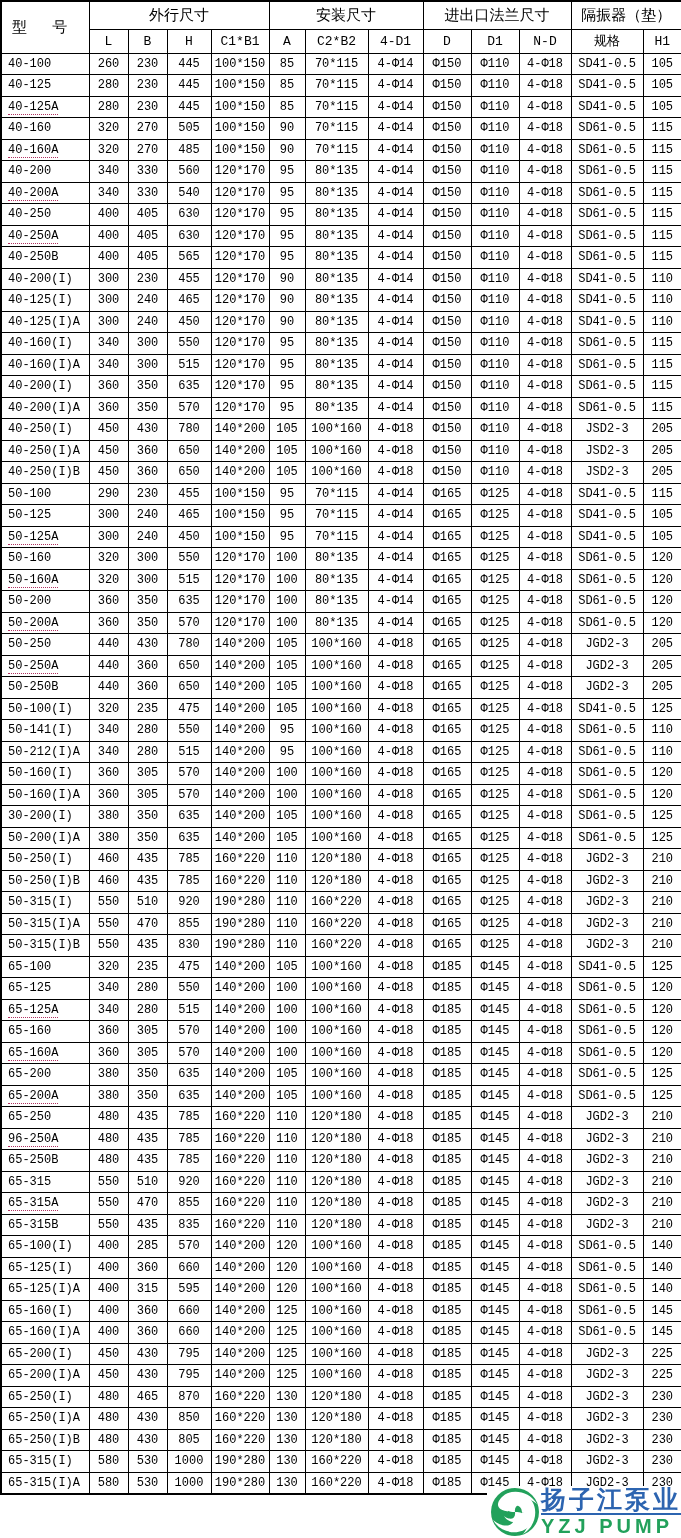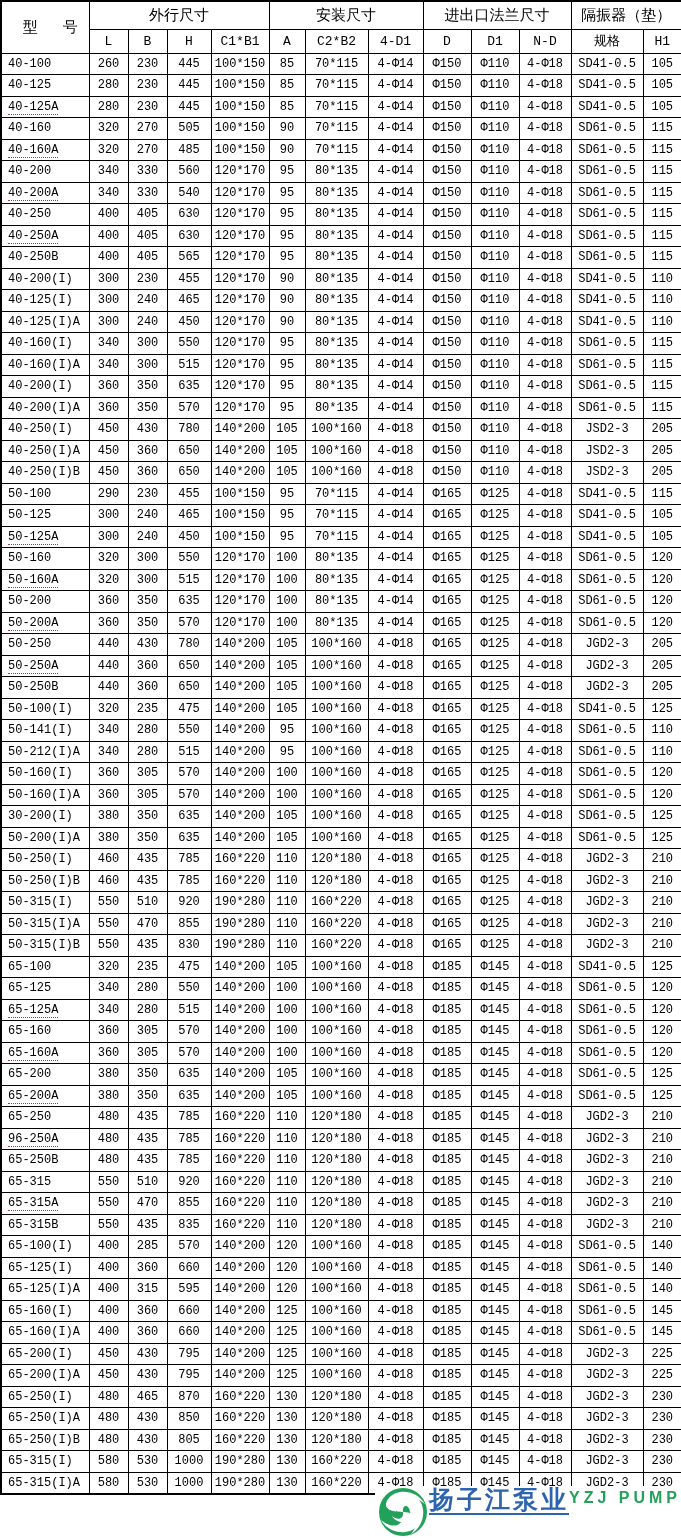--- a/index.html
+++ b/index.html
@@ -21,21 +21,21 @@
     border:1px solid #000;
     color:#000;
     text-align:center;
     vertical-align:middle;
     overflow:hidden;
     white-space:nowrap;
   }
   thead tr.grp th { height:28px; font-size:15px; font-weight:normal; }
   thead tr.sub th { height:24px; font-weight:normal; }
   thead th.model-h {
-    text-align:center; padding-left:10px;
+    text-align:left; padding-left:10px;
     font-size:16px; word-spacing:1.4em;
     border-bottom:1px solid #000;
   }
   thead tr.sub th { font-family:"Liberation Mono","DejaVu Sans Mono",monospace; font-size:13px; }
   tbody td {
     height:21.5px;
     font-family:"Liberation Mono","DejaVu Sans Mono",monospace;
     font-size:12px;
   }
   tbody td.model { text-align:left; padding-left:6px; }
@@ -44,30 +44,30 @@
     position:absolute;
     right:0; bottom:0;
     height:52px;
     background:#fff;
     display:flex;
     align-items:flex-start;
     z-index:5;
     padding-left:2px;
   }
   .logo-icon { width:52px; height:52px; flex:0 0 auto; }
-  .logo-text { display:flex; flex-direction:row; margin-left:0; }
+  .logo-text { display:flex; flex-direction:column; margin-left:0; }
   .brand-cn {
     font-size:25px; font-weight:bold; line-height:27px;
     color:var(--logo-blue,#2c64b0);
     letter-spacing:3px;
     border-bottom:2px solid var(--logo-blue,#2c64b0);
     white-space:nowrap;
   }
   .brand-en {
-    font-size:16px; font-weight:bold; line-height:23px;
+    font-size:20px; font-weight:bold; line-height:23px;
     color:var(--logo-green,#22a15b);
     letter-spacing:4px;
     font-family:"Liberation Sans", sans-serif;
     white-space:nowrap;
   }
 </style>
 </head>
 <body>
 
 <div class="page">

